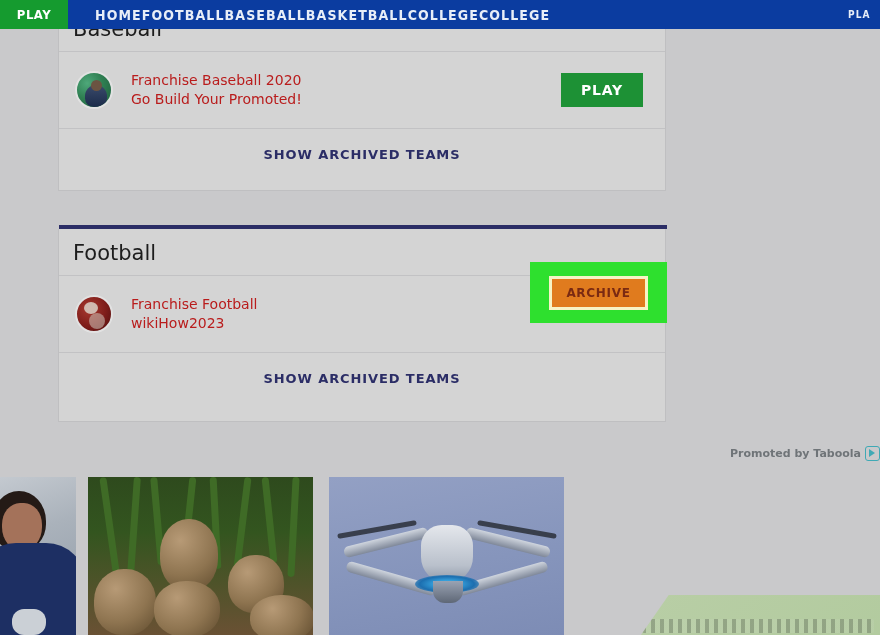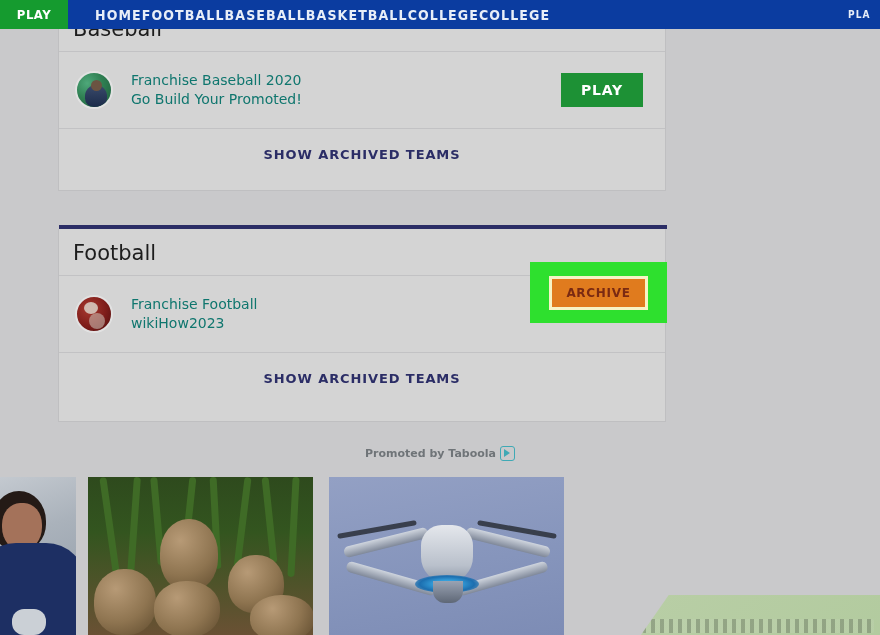--- a/index.html
+++ b/index.html
@@ -188,21 +188,21 @@
     z-index: 2;
   }
 
   .team-text {
     margin-left: 18px;
     flex: 1 1 auto;
     line-height: 1.35;
   }
   .team-name, .team-sub {
     font-size: 14px;
-    color: #0f766e;
+    color: #b91c1c;
     font-family: "DejaVu Sans", sans-serif;
     display: block;
   }
 
   .play-btn {
     background: #1d9135;
     color: #ffffff;
     border: none;
     font-size: 14px;
     font-weight: bold;
@@ -253,21 +253,21 @@
     font-family: "DejaVu Sans", sans-serif;
     text-align: center;
   }
 
   
   .taboola-label {
     position: absolute;
     top: 446px;
     left: 0;
     width: 880px;
-    text-align: center;
+    text-align: right;
     font-size: 11px;
     color: #6f7478;
     font-weight: bold;
     font-family: "DejaVu Sans", sans-serif;
   }
   .taboola-label .tb-icon {
     display: inline-block;
     vertical-align: middle;
     margin-left: 4px;
     width: 13px;

